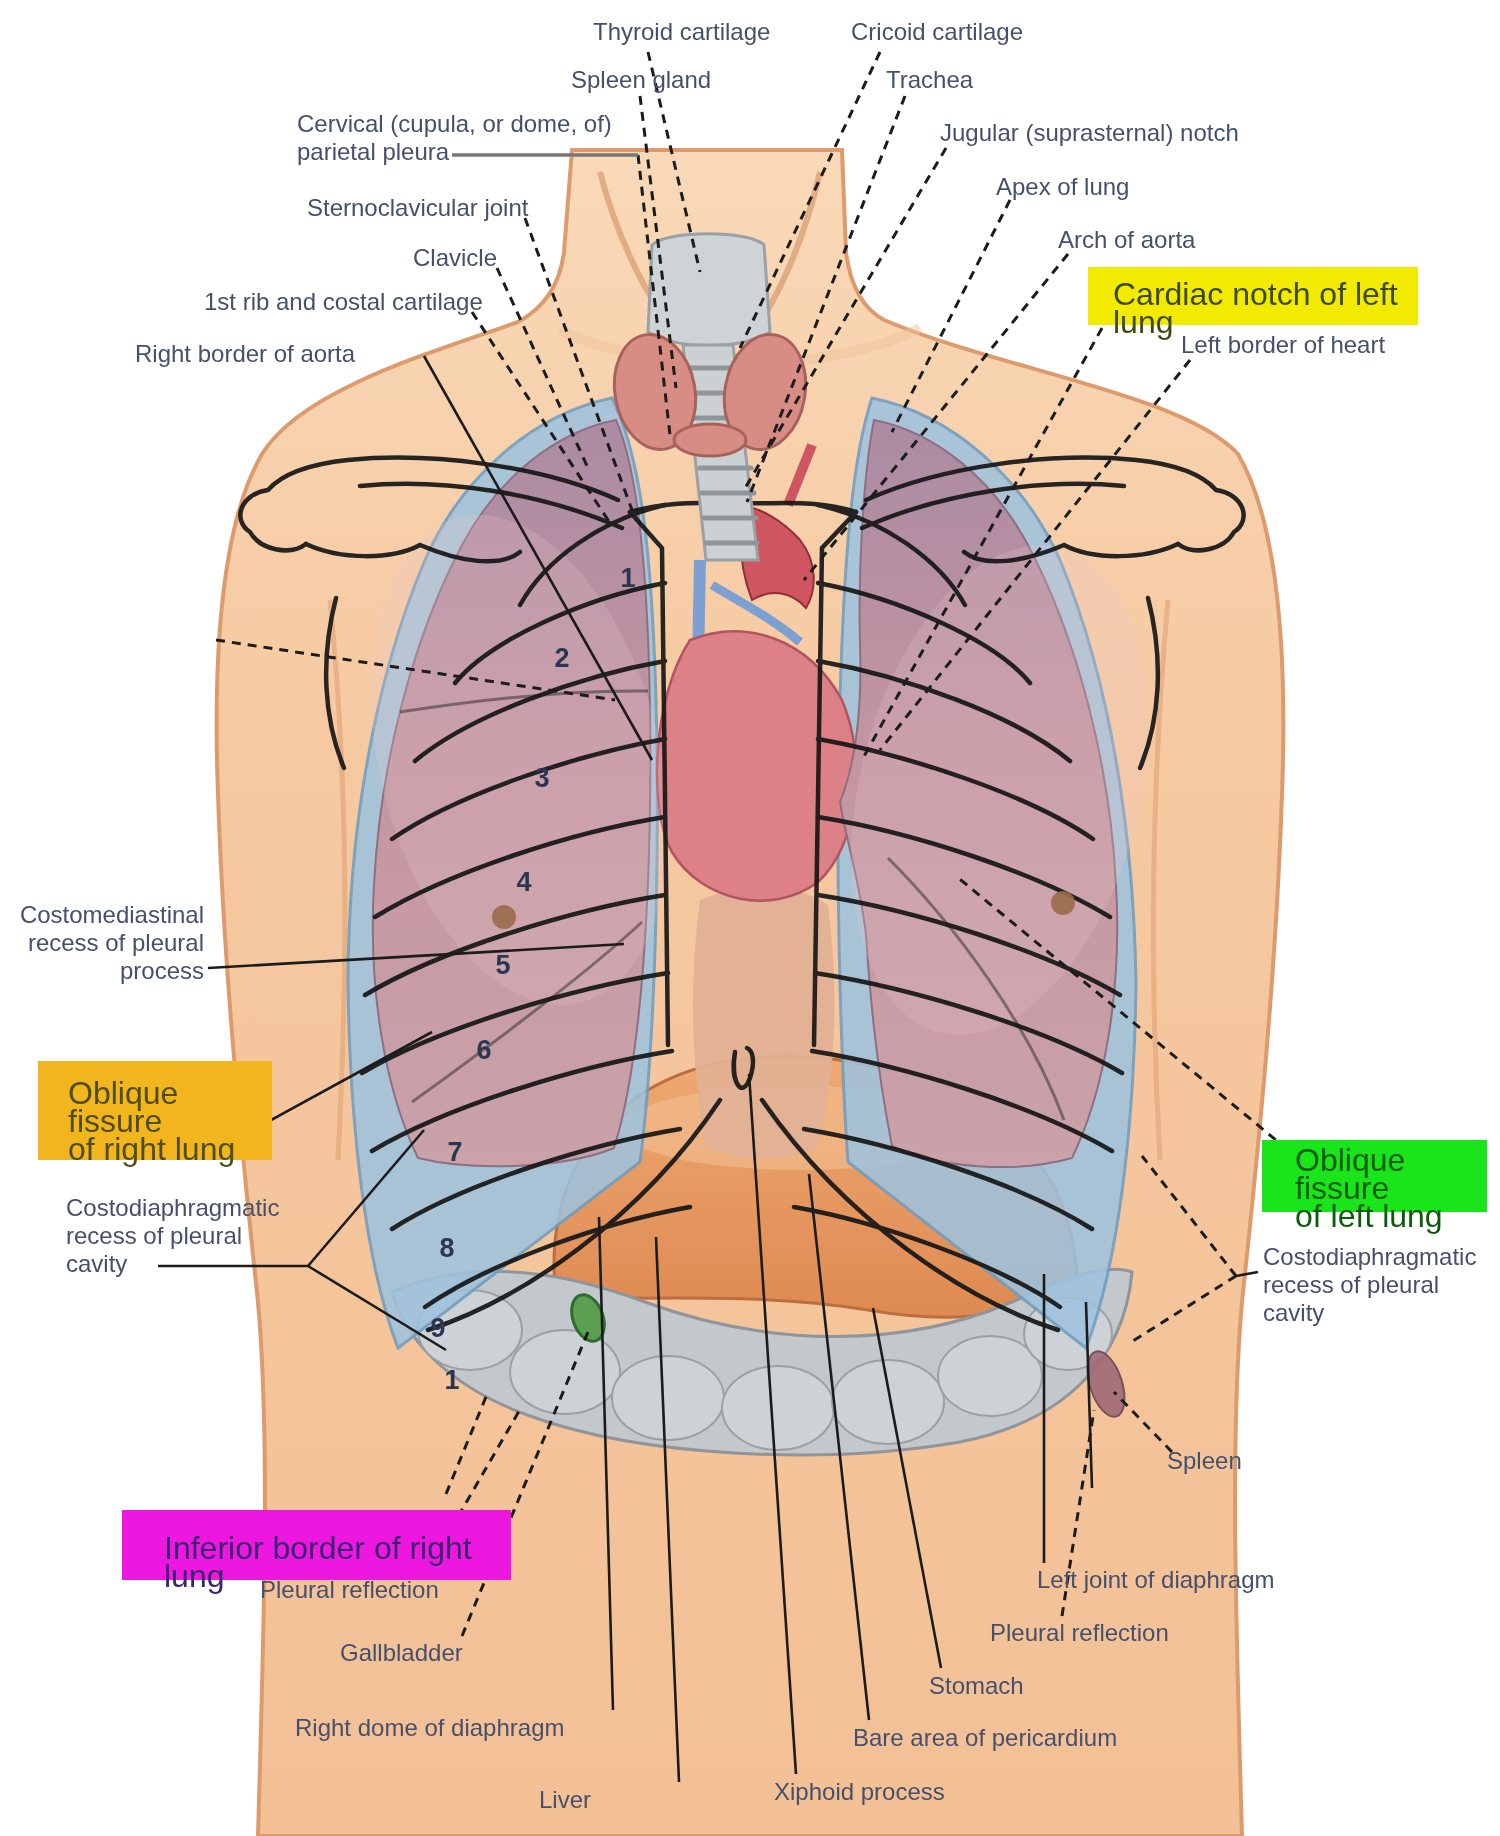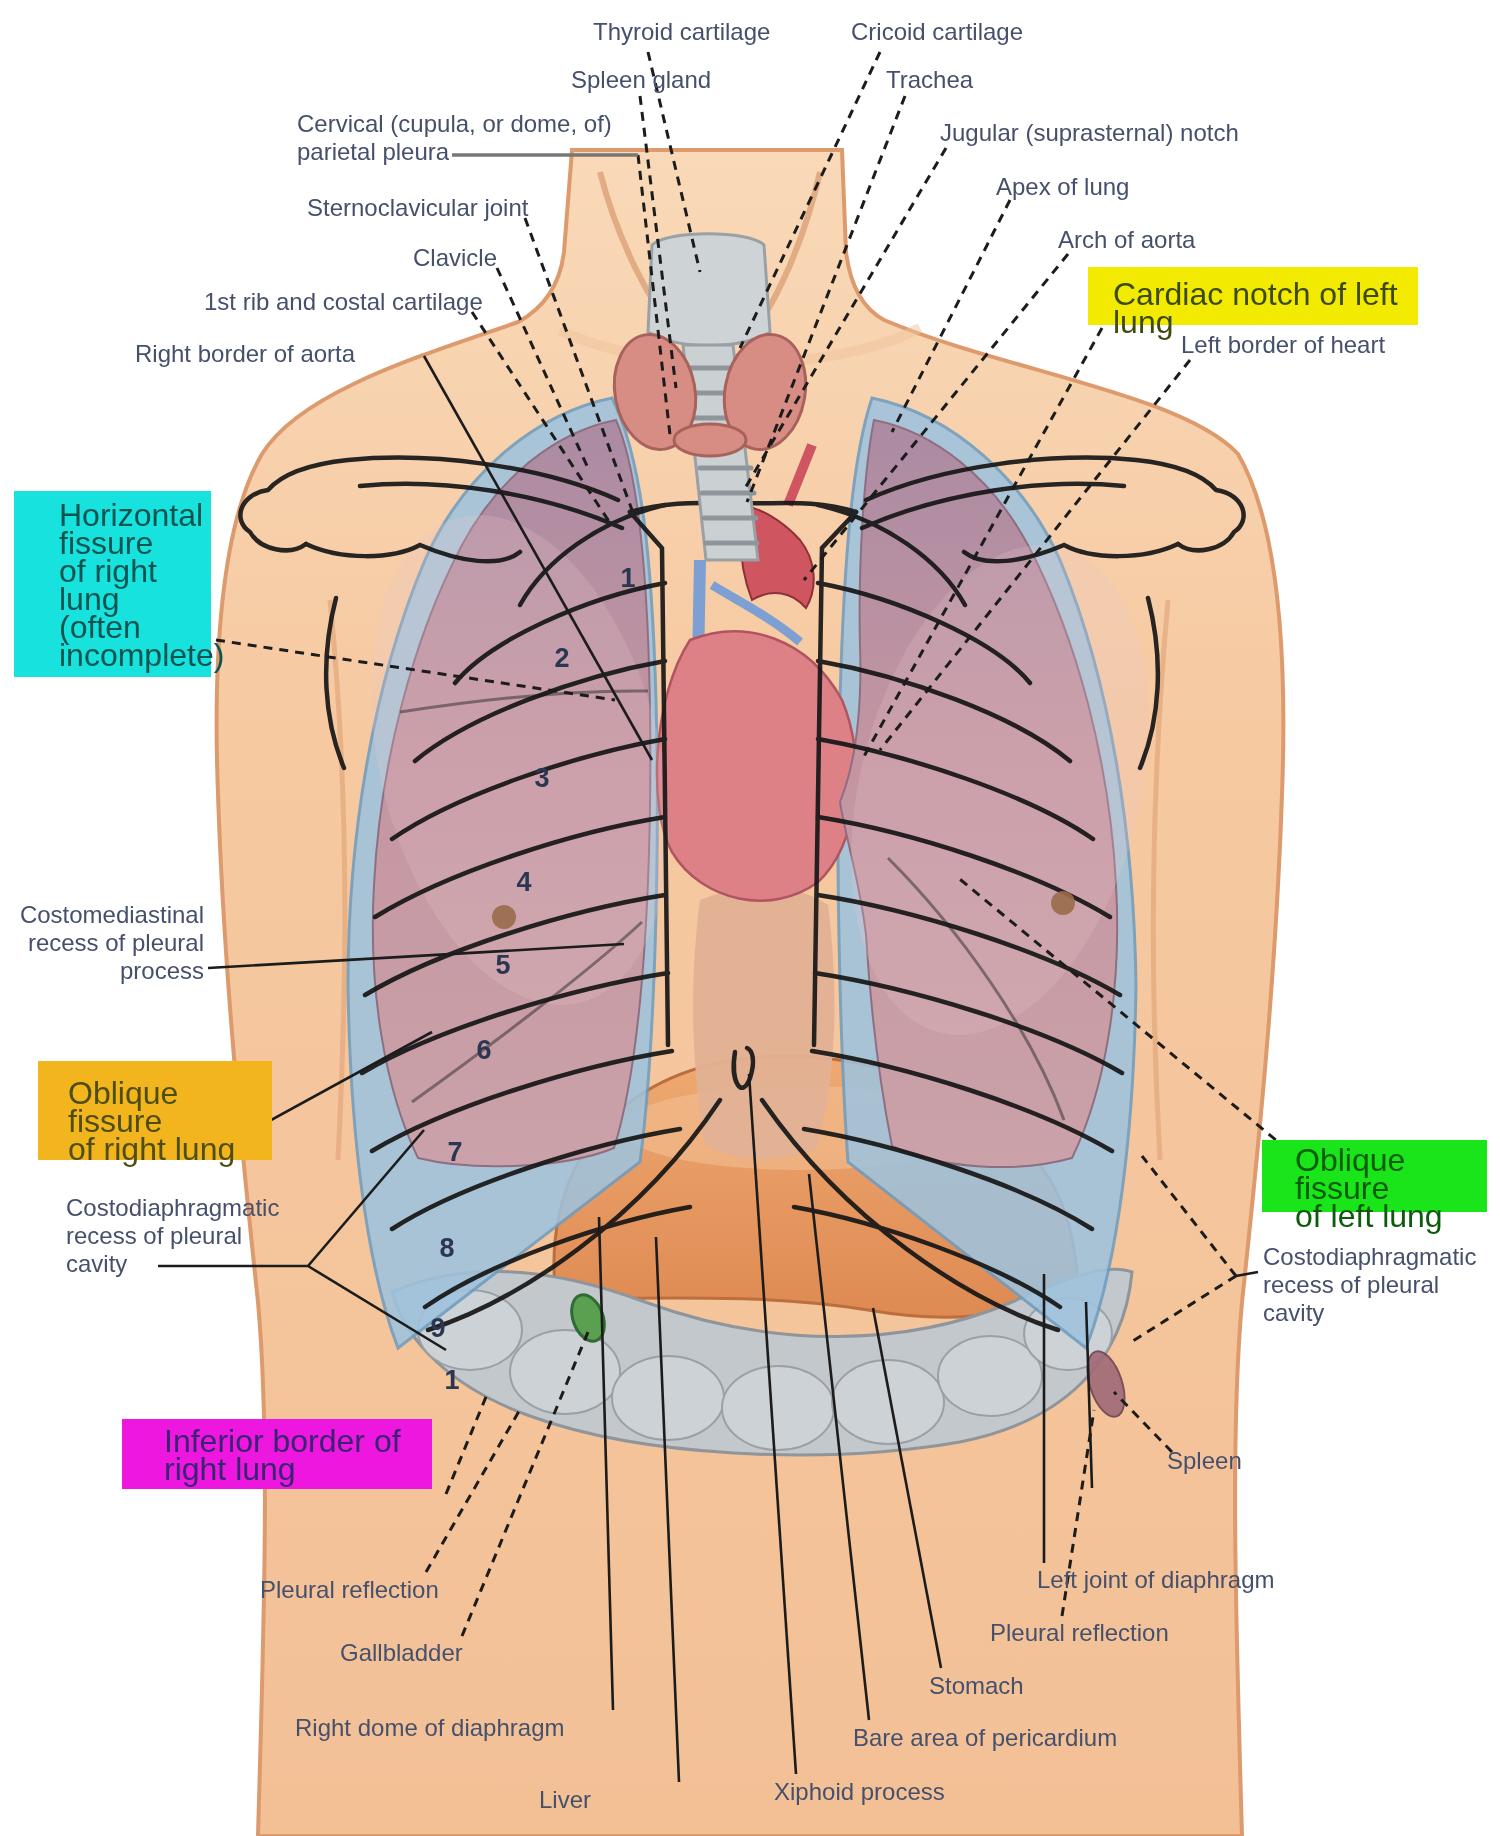--- a/index.html
+++ b/index.html
@@ -259,25 +259,19 @@
 <div class="label" style="left:990px;top:1619px">Pleural reflection</div>
 <div class="label" style="left:929px;top:1672px">Stomach</div>
 <div class="label" style="left:853px;top:1724px">Bare area of pericardium</div>
 <div class="label" style="left:774px;top:1778px">Xiphoid process</div>
 <div class="label" style="left:539px;top:1786px">Liver</div>
 <div class="label" style="left:295px;top:1714px">Right dome of diaphragm</div>
 <div class="label" style="left:340px;top:1639px">Gallbladder</div>
 <div class="label" style="left:260px;top:1576px">Pleural reflection</div>
 
 <div class="hl hl-yellow" style="left:1088px;top:267px;width:330px;height:58px;padding:13px 0 0 25px">Cardiac notch of left lung</div>
-<div class="hl hl-cyan" style="left:14px;top:491px;width:197px;height:186px;padding:10px 0 0 45px">Horizontal
-fissure
-of right
-lung
-(often
-incomplete)</div>
 <div class="hl hl-orange" style="left:38px;top:1061px;width:234px;height:99px;padding:18px 0 0 30px">Oblique fissure
 of right lung</div>
 <div class="hl hl-green" style="left:1262px;top:1140px;width:225px;height:72px;padding:6px 0 0 33px">Oblique fissure
 of left lung</div>
-<div class="hl hl-magenta" style="left:122px;top:1419px;width:310px;height:70px;padding:8px 0 0 42px">Inferior border of right lung</div>
+<div class="hl hl-magenta" style="left:122px;top:1510px;width:389px;height:70px;padding:24px 0 0 42px">Inferior border of right lung</div>
 
 </div>
 
 </body></html>

